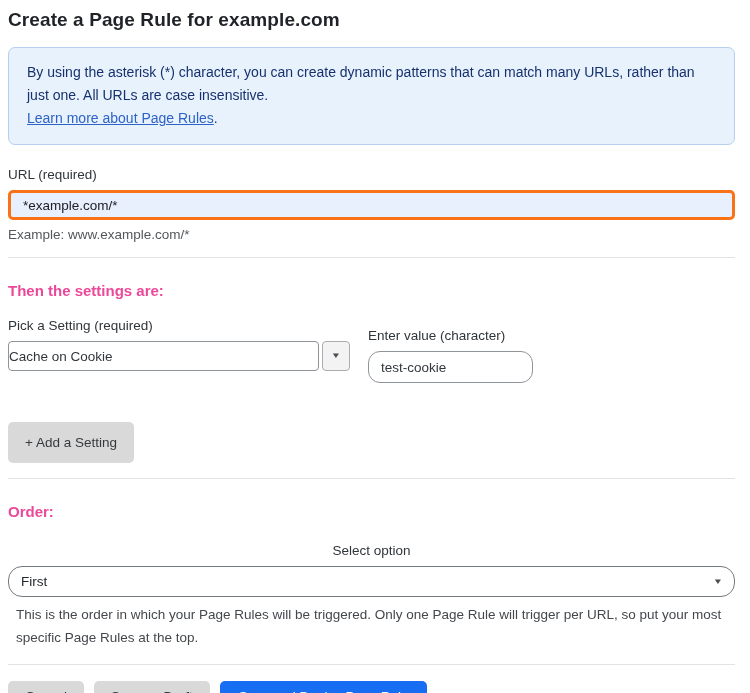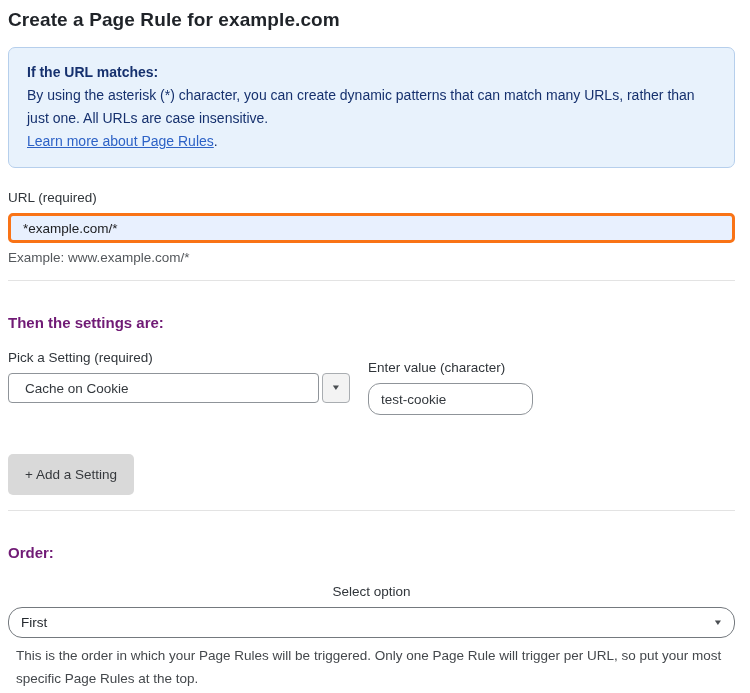--- a/index.html
+++ b/index.html
@@ -56,40 +56,40 @@
     margin-top: 7px;
   }
 
   hr.divider {
     border: none;
     border-top: 1px solid #e3e3e3;
     margin: 15px 0 0 0;
   }
 
   h2.section-heading {
-    font-size: 15px; font-weight: 700; color: #701a75;
-    margin: 33px 0 0 0;
+    font-size: 15px; font-weight: 700; color: #ec4899;
+    margin: 24px 0 0 0;
   }
 
   .settings-row { display: flex; margin-top: 19px; }
   .setting-col { width: 342px; margin-right: 18px; }
   .value-col { padding-top: 10px; }
 
   .dropdown {
     display: flex; align-items: stretch;
     width: 342px; height: 30px; cursor: pointer;
   }
   .dropdown-value {
     flex: 1;
     border: 1px solid #8f9499;
     border-radius: 4px;
     background: #ffffff;
     font-size: 13.5px; color: #33383d;
     display: flex; align-items: center;
-    padding: 0 16px;
+    padding: 0 0;
   }
   .dropdown-arrow-btn {
     width: 28px; margin-left: 3px;
     border: 1px solid #a9adb1;
     border-radius: 4px;
     background: #f3f3f3;
     display: flex; align-items: center; justify-content: center;
     cursor: pointer;
   }
   .arrow-glyph {
@@ -154,21 +154,20 @@
   .mt-label { margin-top: 23px; text-align: center; }
 </style>
 </head>
 <body>
 
 <div class="page">
 
   <h1 class="page-title">Create a Page Rule for example.com</h1>
 
   <div class="info-box">
-    <div class="info-heading">If the URL matches:</div>
     <div class="info-body">By using the asterisk (*) character, you can create dynamic patterns that can match many URLs, rather than just one. All URLs are case insensitive.</div>
     <div class="info-link-row"><a class="info-link">Learn more about Page Rules</a><span class="info-link-suffix">.</span></div>
   </div>
 
   <label class="field-label">URL (required)</label>
   <input type="text" class="url-input" value="*example.com/*" style="">
   <div class="hint">Example: www.example.com/*</div>
 
   <hr class="divider">
 

